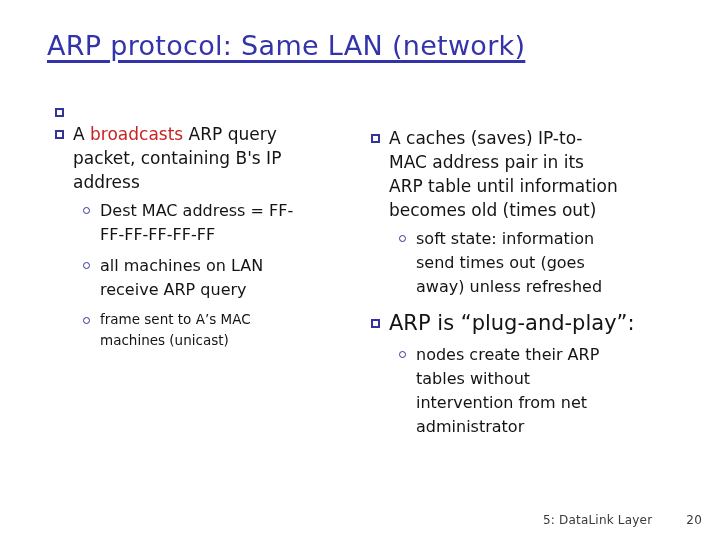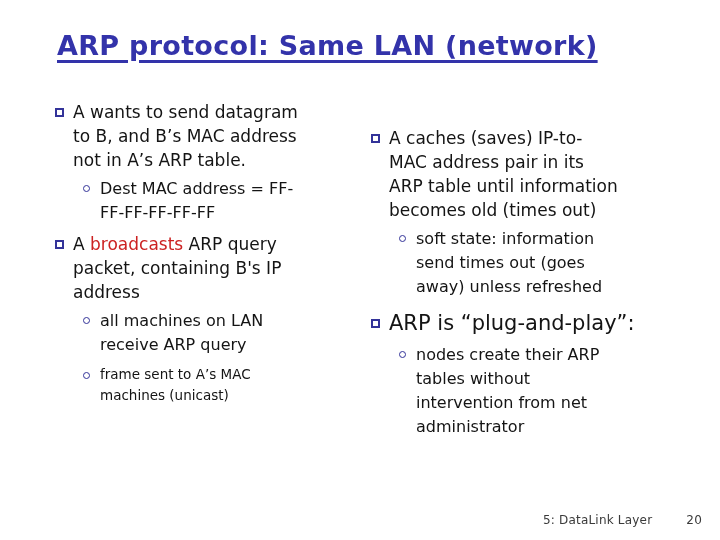--- a/index.html
+++ b/index.html
@@ -1,22 +1,22 @@
 <!DOCTYPE html>
 <html><head>
 <meta charset="utf-8">
 <style>
   html,body { margin:0; padding:0; background:#ffffff; }
   .slide {
     position:relative; width:720px; height:540px; background:#ffffff;
     font-family:"DejaVu Sans", sans-serif; color:#141414; overflow:hidden;
   }
   .title {
-    position:absolute; left:57px; top:30px;
-    font-size:27px; font-weight:700; letter-spacing:0.3px;
+    position:absolute; left:47px; top:30px;
+    font-size:27px; font-weight:400; letter-spacing:0.3px;
     color:#3333AA;
     text-decoration:underline;
     text-decoration-thickness:2.5px;
     text-underline-offset:5px;
   }
   .col { position:absolute; }
   .col-left  { left:55px;  top:100px; width:318px; }
   .col-right { left:371px; top:126px; width:335px; }
 
   .row { display:flex; align-items:flex-start; margin:0 0 5px 0; }
@@ -48,36 +48,33 @@
 <body>
 
 <div class="slide">
 
   <div class="title">ARP protocol: Same LAN (network)</div>
 
   <div class="col col-left">
 
     <div class="row">
       <span class="sq"></span>
-      <div class="btext">A wants to send datagram
-to B, and B’s MAC address
-not in A’s ARP table.</div>
-    </div>
-
-    <div class="row sub">
-      <span class="circ"></span>
-      <div class="subtext">Dest MAC address = FF-
-FF-FF-FF-FF-FF</div>
     </div>
 
     <div class="row">
       <span class="sq"></span>
       <div class="btext"><span>A </span><span class="red">broadcasts</span><span> ARP query
 packet, containing B's IP
 address</span></div>
+    </div>
+
+    <div class="row sub">
+      <span class="circ"></span>
+      <div class="subtext">Dest MAC address = FF-
+FF-FF-FF-FF-FF</div>
     </div>
 
     <div class="row sub">
       <span class="circ"></span>
       <div class="subtext">all machines on LAN
 receive ARP query</div>
     </div>
 
 
     <div class="row sub">

